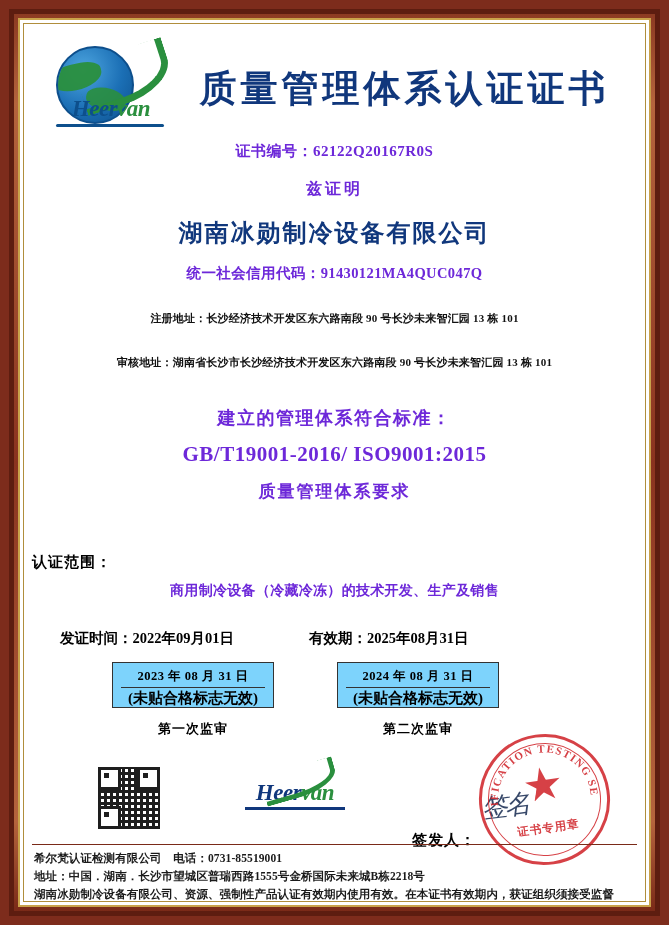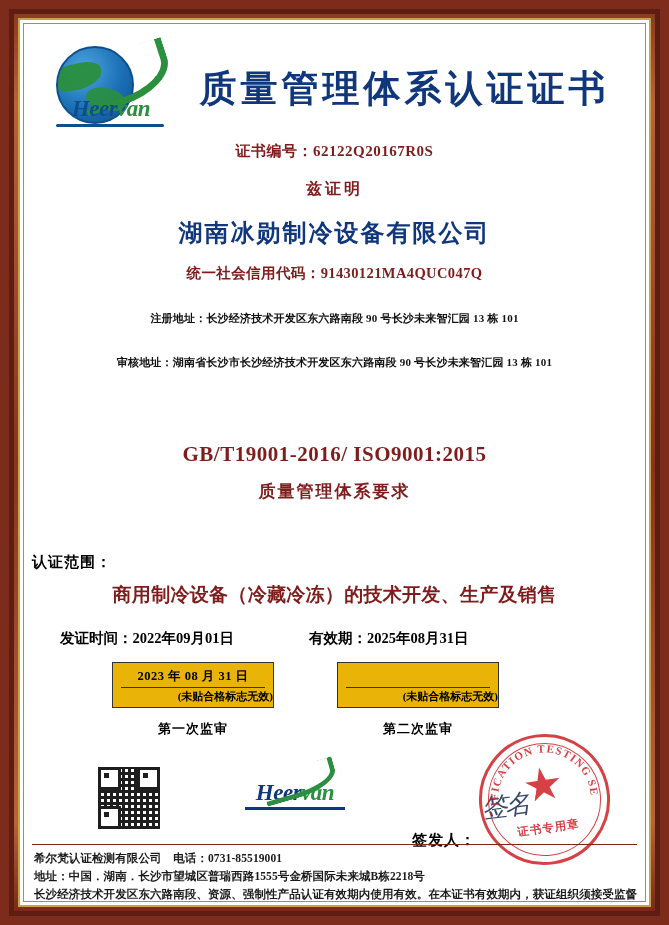--- a/index.html
+++ b/index.html
@@ -157,21 +157,21 @@
     letter-spacing: 4px;
     margin-top: 8px;
   }
 
   
   .row {
     position: absolute;
     left: 0;
     width: 100%;
     text-align: center;
-    color: #7f1d1d;
+    color: #6d28d9;
   }
   .cert-no {
     top: 118px;
     font-size: 15px;
     letter-spacing: .5px;
     font-weight: bold;
   }
   .cert-no .lbl {
     font-weight: bold;
   }
@@ -229,21 +229,21 @@
   .scope-label {
     position: absolute;
     left: 8px;
     top: 529px;
     font-size: 15px;
     font-weight: bold;
     letter-spacing: 1px;
   }
   .scope-text {
     top: 558px;
-    font-size: 19px;
+    font-size: 14px;
     font-weight: bold;
     letter-spacing: .3px;
   }
 
   
   .issue-date {
     position: absolute;
     left: 36px;
     top: 605px;
     font-size: 14.5px;
@@ -261,40 +261,40 @@
   .surv {
     position: absolute;
     width: 162px;
   }
   .surv.box1 { left: 88px; top: 638px; }
   .surv.box2 { left: 313px; top: 638px; }
   .surv .bx {
     border: 1px solid #333;
     height: 44px;
     position: relative;
-    background: #eab308;
+    background: #7dd3fc;
   }
   .surv .bx .d {
     position: absolute;
     left: 0; right: 0; top: 5px;
     text-align: center;
     font-size: 12.5px;
     font-weight: bold;
     letter-spacing: .5px;
   }
   .surv .bx .sep {
     position: absolute;
     left: 8px; right: 8px; top: 24px;
     border-top: 1px solid #333;
   }
   .surv .bx .n {
     position: absolute;
     left: 0; right: 0; top: 26px;
-    text-align: right;
-    font-size: 11px;
+    text-align: center;
+    font-size: 15px;
     font-weight: bold;
   }
   .surv .cap {
     text-align: center;
     font-size: 13px;
     font-weight: bold;
     margin-top: 12px;
     letter-spacing: 1px;
   }
 
@@ -517,20 +517,21 @@
     </div>
 
     <div class="addr addr1">
       <span>注册地址：</span><span>长沙经济技术开发区东六路南段 90 号长沙未来智汇园 13 栋 101</span>
     </div>
 
     <div class="addr addr2">
       <span>审核地址：</span><span>湖南省长沙市长沙经济技术开发区东六路南段 90 号长沙未来智汇园 13 栋 101</span>
     </div>
 
+    <div class="row std-head">建立的管理体系符合标准：</div>
     <div class="row std-name">GB/T19001-2016/ ISO9001:2015</div>
     <div class="row std-sub">质量管理体系要求</div>
 
     <div class="scope-label">认证范围：</div>
     <div class="row scope-text">商用制冷设备（冷藏冷冻）的技术开发、生产及销售</div>
 
     <div class="issue-date">
       <span>发证时间：</span><span>2022年09月01日</span>
     </div>
     <div class="valid-date">
@@ -541,20 +542,21 @@
       <div class="bx">
         <div class="d">2023 年 08 月 31 日</div>
         <div class="sep"></div>
         <div class="n">(未贴合格标志无效)</div>
       </div>
       <div class="cap">第一次监审</div>
     </div>
 
     <div class="surv box2">
       <div class="bx">
+        <div class="d">2024 年 08 月 31 日</div>
         <div class="sep"></div>
         <div class="n">(未贴合格标志无效)</div>
       </div>
       <div class="cap">第二次监审</div>
     </div>
 
     <div class="qr">
       <span class="fp tl">
           <i></i>
         </span>
@@ -586,18 +588,18 @@
           <textPath href="#sealArc" startOffset="50%" text-anchor="middle">HEERVAN CERTIFICATION TESTING SERVICE CO.,LTD</textPath>
         </text>
       </svg>
       <div class="bottom-text">证书专用章</div>
     </div>
 
     <div class="footer-line"></div>
     <div class="footer">
       <div>希尔梵认证检测有限公司　电话：0731-85519001</div>
       <div>地址：中国．湖南．长沙市望城区普瑞西路1555号金桥国际未来城B栋2218号</div>
-      <div>长沙经济技术开发区东六路南段、资源、强制性产品认证有效期内使用有效。在本证书有效期内，获证组织须接受监督</div>
+      <div>湖南冰勋制冷设备有限公司、资源、强制性产品认证有效期内使用有效。在本证书有效期内，获证组织须接受监督</div>
 
     </div>
 
   </div>
 </div>
 
 </body></html>

